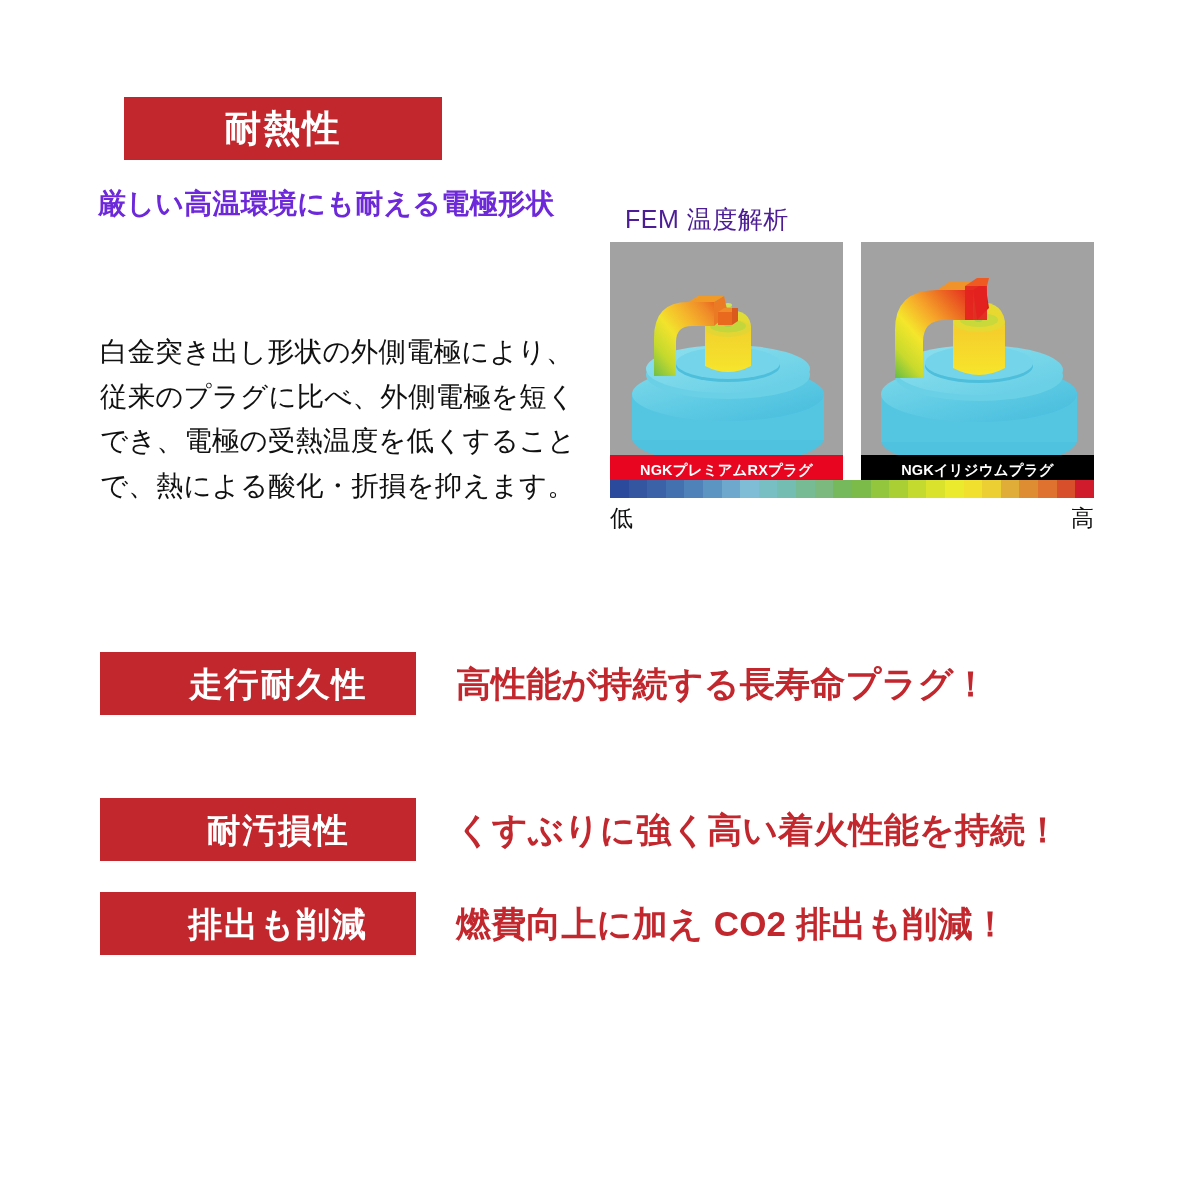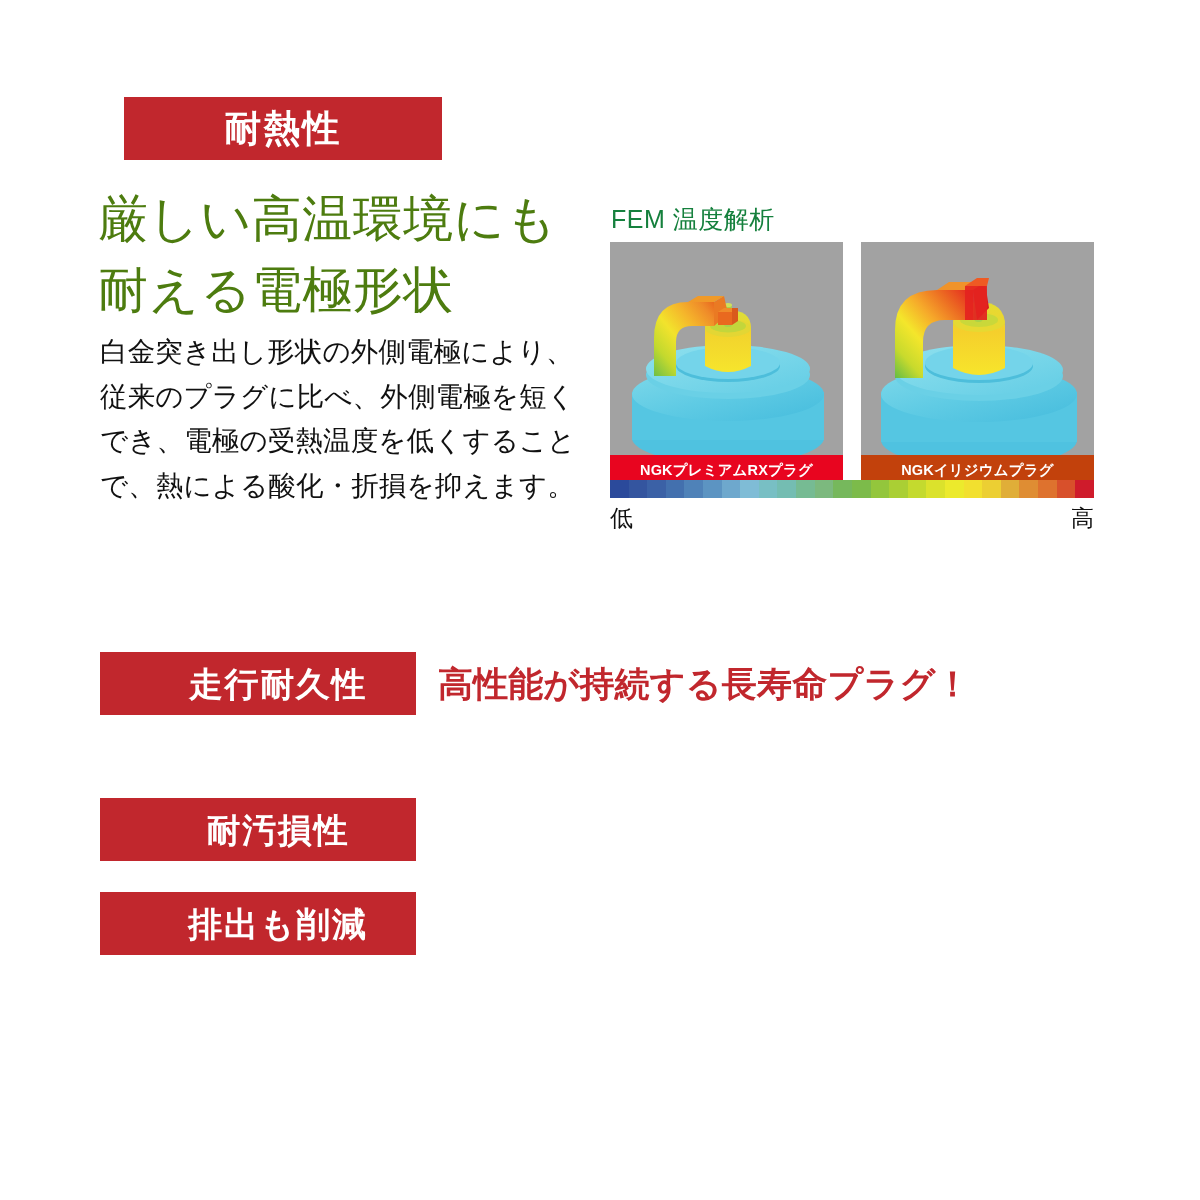--- a/index.html
+++ b/index.html
@@ -41,45 +41,45 @@
     height: 63px;
     margin-left: 24px;
   }
   #tag-heat .tag-label { font-size: 37px; }
 
   #headline {
     position: absolute;
     left: 98px;
     top: 184px;
     width: 500px;
-    color: #4d7c0f;
-    font-size: 50px;
-    font-weight: normal;
+    color: #6d28d9;
+    font-size: 28px;
+    font-weight: bold;
     line-height: 1.42;
     letter-spacing: 0.01em;
   }
 
   #body-copy {
     position: absolute;
     left: 100px;
     top: 330px;
     width: 478px;
     color: #111111;
     font-size: 27.5px;
     line-height: 1.62;
     letter-spacing: 0.005em;
   }
 
   
   #fem-title {
     position: absolute;
-    left: 611px;
+    left: 625px;
     top: 203px;
     font-size: 25px;
-    color: #15803d;
+    color: #4c1d95;
     letter-spacing: 0.02em;
   }
 
   #fem-images {
     position: absolute;
     left: 610px;
     top: 242px;
     width: 484px;
     height: 233px;
     display: flex;
@@ -163,21 +163,21 @@
     line-height: 1;
     white-space: nowrap;
     margin-left: 40px;
   }
   .feature-row .caption {
     color: #c1272d;
     font-size: 35px;
     font-weight: bold;
     letter-spacing: 0.005em;
     white-space: nowrap;
-    margin-left: 22px;
+    margin-left: 40px;
     line-height: 1;
   }
 
   #row-durability  { top: 652px; }
   #row-fouling     { top: 798px; }
   #row-environment { top: 892px; }
 </style>
 </head>
 <body>
 
@@ -299,21 +299,21 @@
         <ellipse cx="117.5" cy="52" rx="4.5" ry="2.2" fill="#d2e158"></ellipse>
 
         <path d="M34 136 L34 88 Q34 48 76 48 L112 48 L112 78 L84 78 Q62 78 62 100 L62 136 Z" fill="url(#irElec)"></path>
 
         <path d="M76 48 L88 40 L124 40 L112 48 Z" fill="#f0932a"></path>
         <path d="M112 48 L124 40 L128 66 L116 78 Z" fill="#d81e20"></path>
         <rect x="104" y="44" width="22" height="34" fill="#e4231f" opacity="0.92"></rect>
         <path d="M104 44 L116 36 L128 36 L126 44 Z" fill="#ef5a23"></path>
       </svg>
     </div>
-    <div class="fem-caption blue" style="background: #c2410c;">NGKイリジウムプラグ</div>
+    <div class="fem-caption blue" style="background: #000000;">NGKイリジウムプラグ</div>
   </div>
 </div>
 
 <div id="scale-bar">
     <span style="background: rgb(43, 74, 155);"></span>
     <span style="background: rgb(52, 85, 159);"></span>
     <span style="background: rgb(59, 97, 166);"></span>
     <span style="background: rgb(67, 112, 174);"></span>
     <span style="background: rgb(79, 130, 184);"></span>
     <span style="background: rgb(92, 148, 194);"></span>
@@ -347,19 +347,21 @@
   <div class="badge">
     <span>走行耐久性</span>
   </div>
   <div class="caption">高性能が持続する長寿命プラグ！</div>
 </div>
 
 <div class="feature-row" id="row-fouling">
   <div class="badge">
     <span>耐汚損性</span>
   </div>
+  <div class="caption">くすぶりに強く高い着火性能を持続！</div>
 </div>
 
 <div class="feature-row" id="row-environment">
   <div class="badge">
     <span>排出も削減</span>
   </div>
+  <div class="caption">燃費向上に加え CO2 排出も削減！</div>
 </div>
 
 </body></html>

